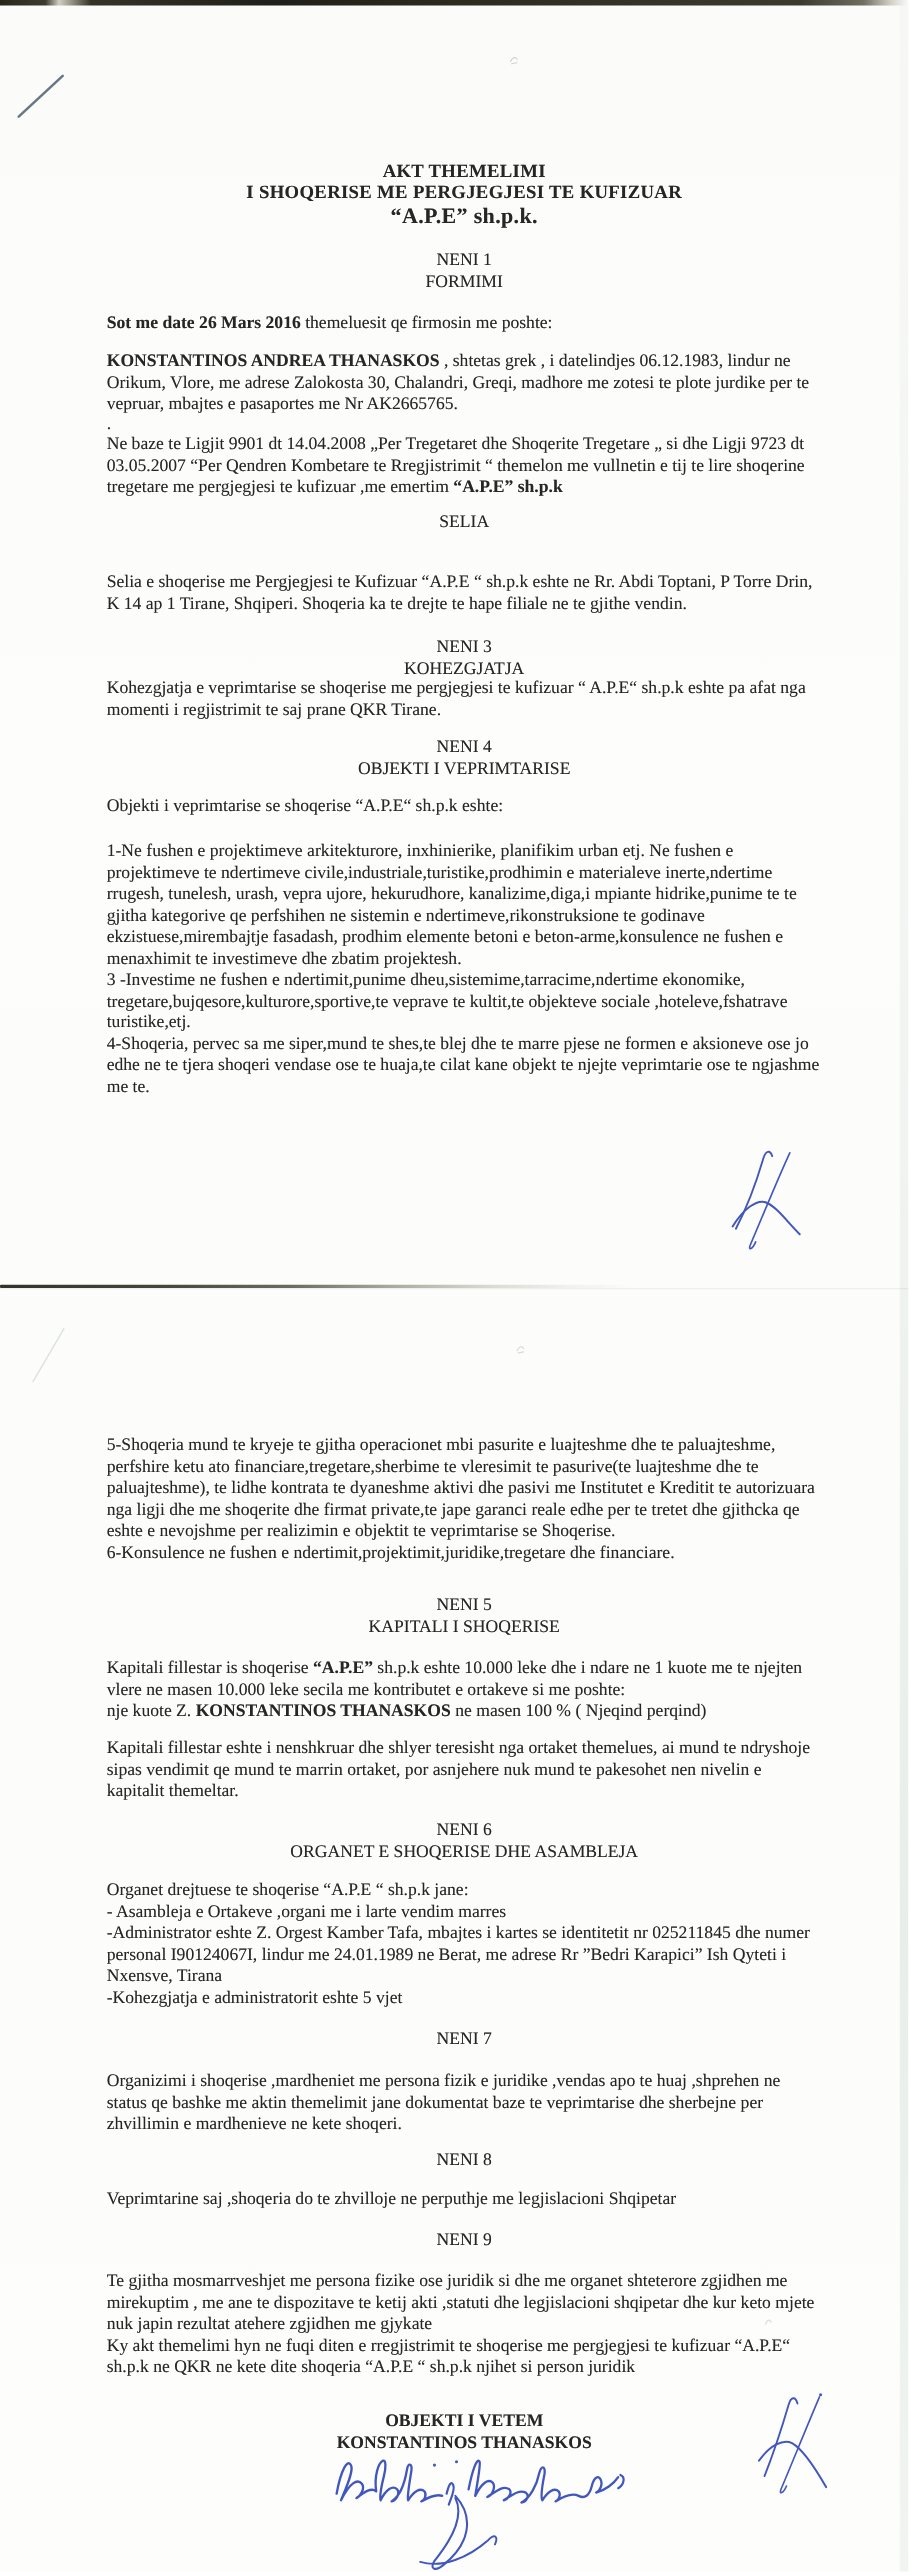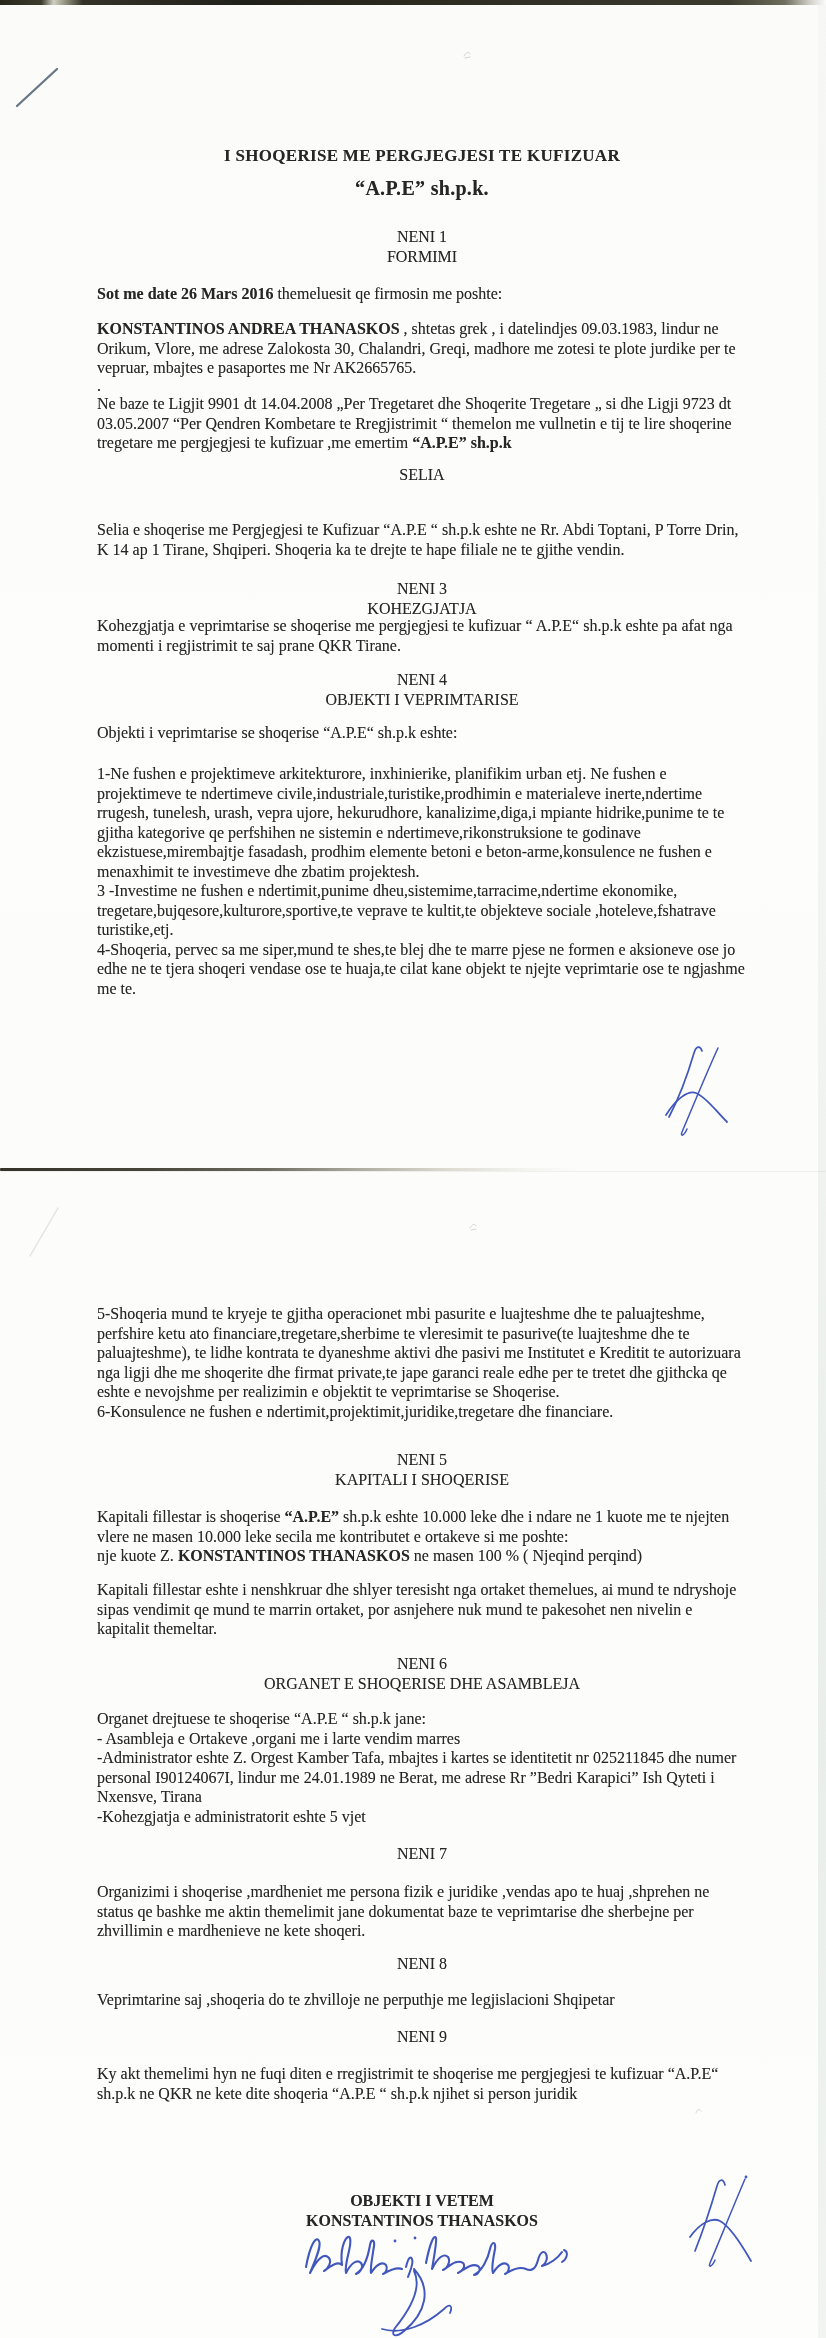--- a/index.html
+++ b/index.html
@@ -59,35 +59,36 @@
   </svg>
   <svg class="graystroke" style="left:694px;top:2106px" width="8" height="10">
     <path d="M2,7 C3,3 6,2 7,5" stroke="#b5b5ae" stroke-width="1" opacity="0.5"></path>
   </svg>
 
   <svg class="graystroke" style="left:28px;top:1206px" width="32" height="52">
     <path d="M2,50 L30,2" stroke="#b6c0ca" stroke-width="1.3" opacity="0.45"></path>
   </svg>
 
   <div class="tblock center" style="top:146px">
+    <div class="bold t17">AKT THEMELIMI</div>
     <div class="bold t17">I SHOQERISE ME PERGJEGJESI TE KUFIZUAR</div>
-    <div class="bold t20" style="margin-top:12px">“A.P.E” sh.p.k.</div>
+    <div class="bold t20" style="margin-top:2px">“A.P.E” sh.p.k.</div>
   </div>
 
   <div class="tblock center" style="top:227px">
     <div>NENI 1</div>
     <div>FORMIMI</div>
   </div>
 
   <div class="tblock" style="top:284px">
     <p><span class="bold">Sot me date 26 Mars 2016</span><span> themeluesit qe firmosin me poshte:</span></p>
   </div>
 
   <div class="tblock" style="top:319px">
-    <p><span class="bold">KONSTANTINOS ANDREA THANASKOS</span><span> , shtetas grek , i datelindjes 09.03.1983, lindur ne Orikum, Vlore, me adrese Zalokosta 30, Chalandri, Greqi, madhore me zotesi te plote jurdike per te vepruar, mbajtes e pasaportes me Nr AK2665765.</span></p>
+    <p><span class="bold">KONSTANTINOS ANDREA THANASKOS</span><span> , shtetas grek , i datelindjes 06.12.1983, lindur ne Orikum, Vlore, me adrese Zalokosta 30, Chalandri, Greqi, madhore me zotesi te plote jurdike per te vepruar, mbajtes e pasaportes me Nr AK2665765.</span></p>
   </div>
 
   <div class="tblock" style="top:376px">
     <p>.</p>
   </div>
 
   <div class="tblock" style="top:394px">
     <p><span>Ne baze te Ligjit 9901 dt 14.04.2008 „Per Tregetaret dhe Shoqerite Tregetare „ si dhe Ligji 9723 dt 03.05.2007 “Per Qendren Kombetare te Rregjistrimit “ themelon me vullnetin e tij te lire shoqerine tregetare me pergjegjesi te kufizuar ,me emertim </span><span class="bold">“A.P.E” sh.p.k</span></p>
   </div>
 
@@ -176,20 +177,21 @@
 
   <div class="tblock" style="top:1990px">
     <p>Veprimtarine saj ,shoqeria do te zhvilloje ne perputhje me legjislacioni Shqipetar</p>
   </div>
 
   <div class="tblock center" style="top:2027px">
     <div>NENI 9</div>
   </div>
 
   <div class="tblock" style="top:2064px">
+    <p>Te gjitha mosmarrveshjet me persona fizike ose juridik si dhe me organet shteterore zgjidhen me mirekuptim , me ane te dispozitave te ketij akti ,statuti dhe legjislacioni shqipetar dhe kur keto mjete nuk japin rezultat atehere zgjidhen me gjykate</p>
     <p>Ky akt themelimi hyn ne fuqi diten e rregjistrimit te shoqerise me pergjegjesi te kufizuar “A.P.E“ sh.p.k ne QKR ne kete dite shoqeria “A.P.E “ sh.p.k njihet si person juridik</p>
   </div>
 
   <div class="tblock center bold" style="top:2191px">
     <div>OBJEKTI I VETEM</div>
     <div>KONSTANTINOS THANASKOS</div>
   </div>
 
   <svg class="ink" style="left:298px;top:2229px" width="282" height="109" viewBox="0 0 282 109">
     <path d="M8,38 C12,16 18,6 21,12 C24,17 16,34 12,44 C20,28 27,24 31,29 C34,33 30,40 26,42 C34,36 40,32 44,36 C42,22 46,10 50,8 C53,7 53,14 51,22 C49,30 47,40 48,44 C53,34 59,30 63,34 C66,38 62,44 58,45 C66,40 70,28 72,16 C73,10 77,10 76,17 C74,30 72,40 73,44 C78,36 84,32 88,36 C90,39 88,44 85,45 C92,41 99,38 104,40" stroke-width="2.1"></path>

